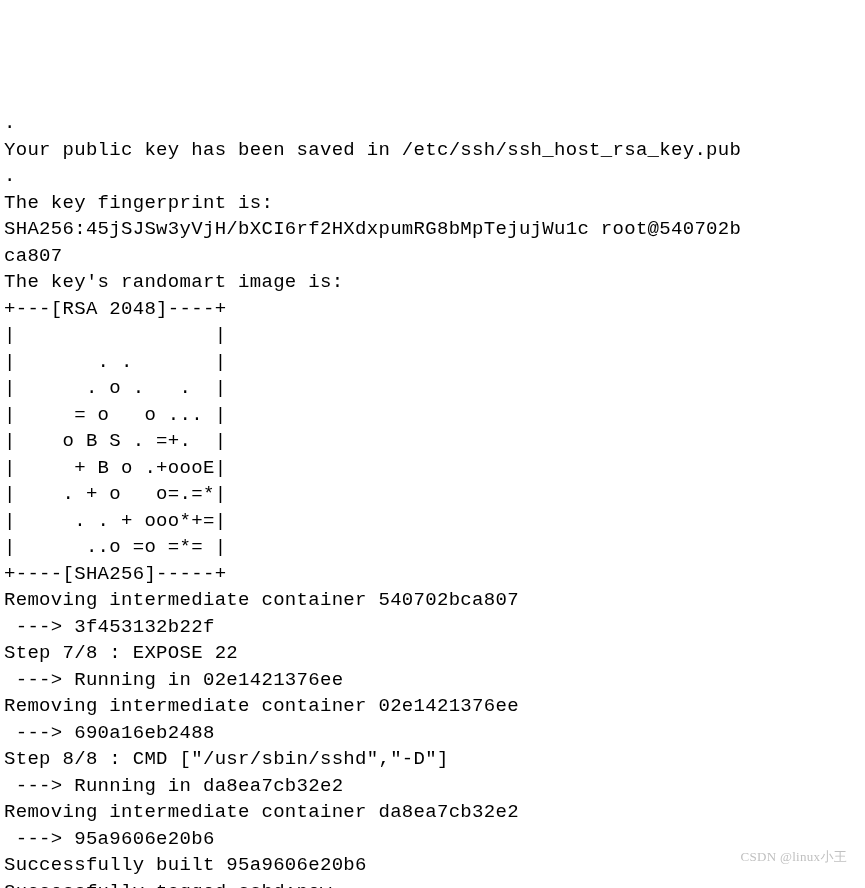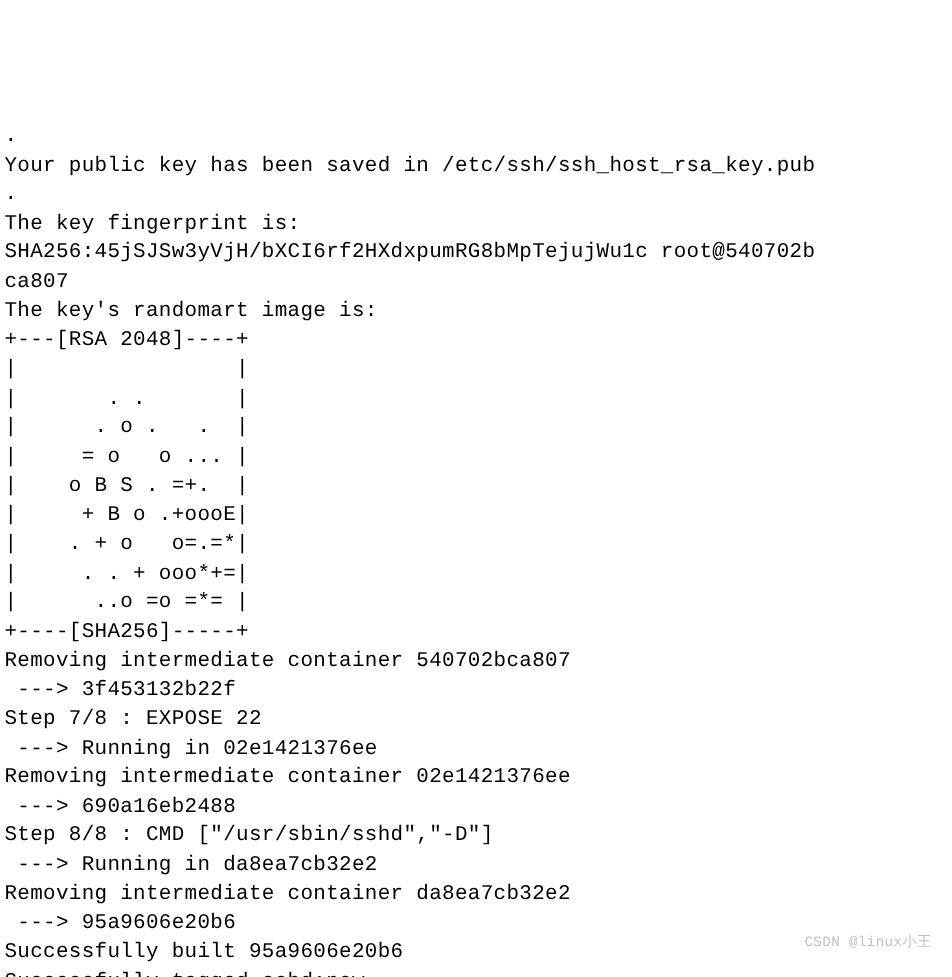--- a/index.html
+++ b/index.html
@@ -13,21 +13,21 @@
       white-space: pre;
       letter-spacing: 0.3px;
     }
     .terminal {
       display: block;
     }
     .watermark {
       position: fixed;
       bottom: 18px;
       right: 18px;
-      font-family: Liberation Mono, monospace;
+      font-family: Liberation Serif, serif;
       font-size: 13px;
       color: #c0c0c0;
       white-space: nowrap;
     }
   </style>
 </head>
 <body>
 
 
 

